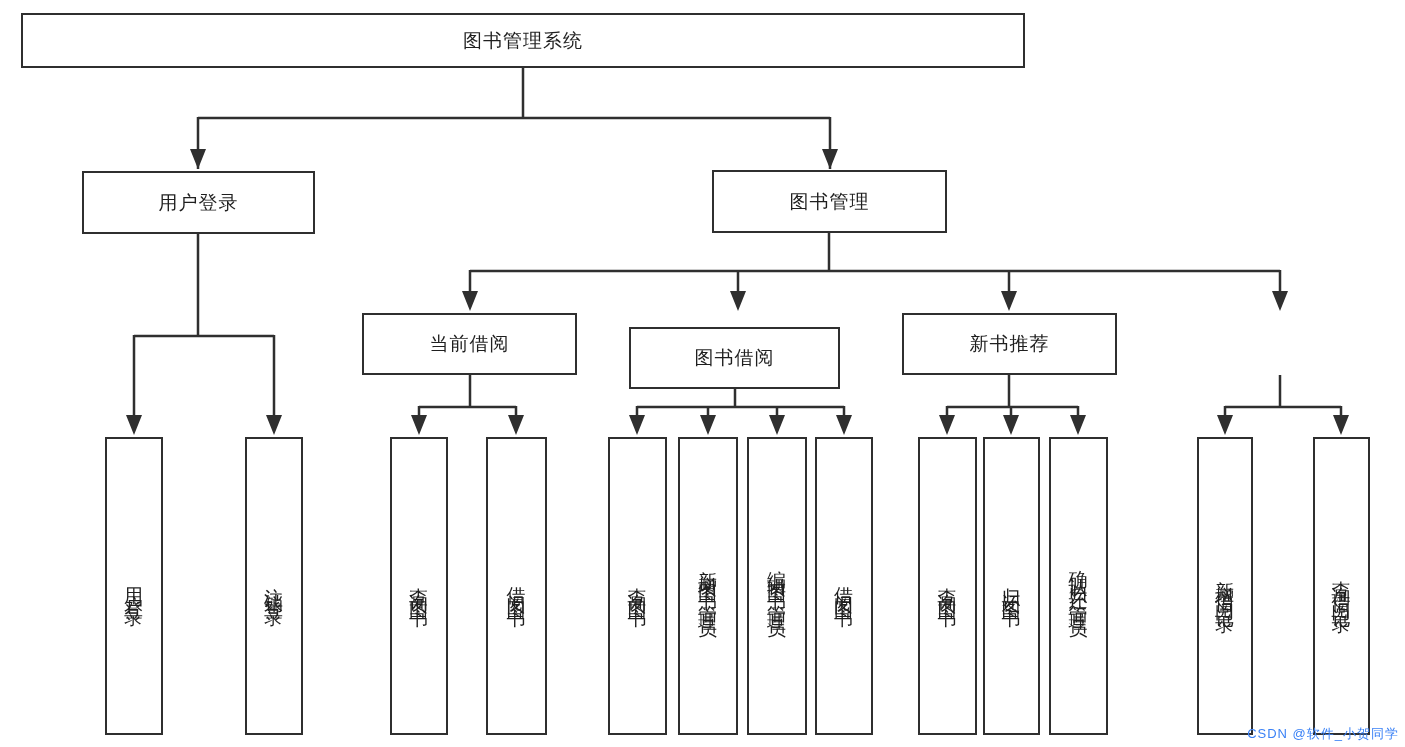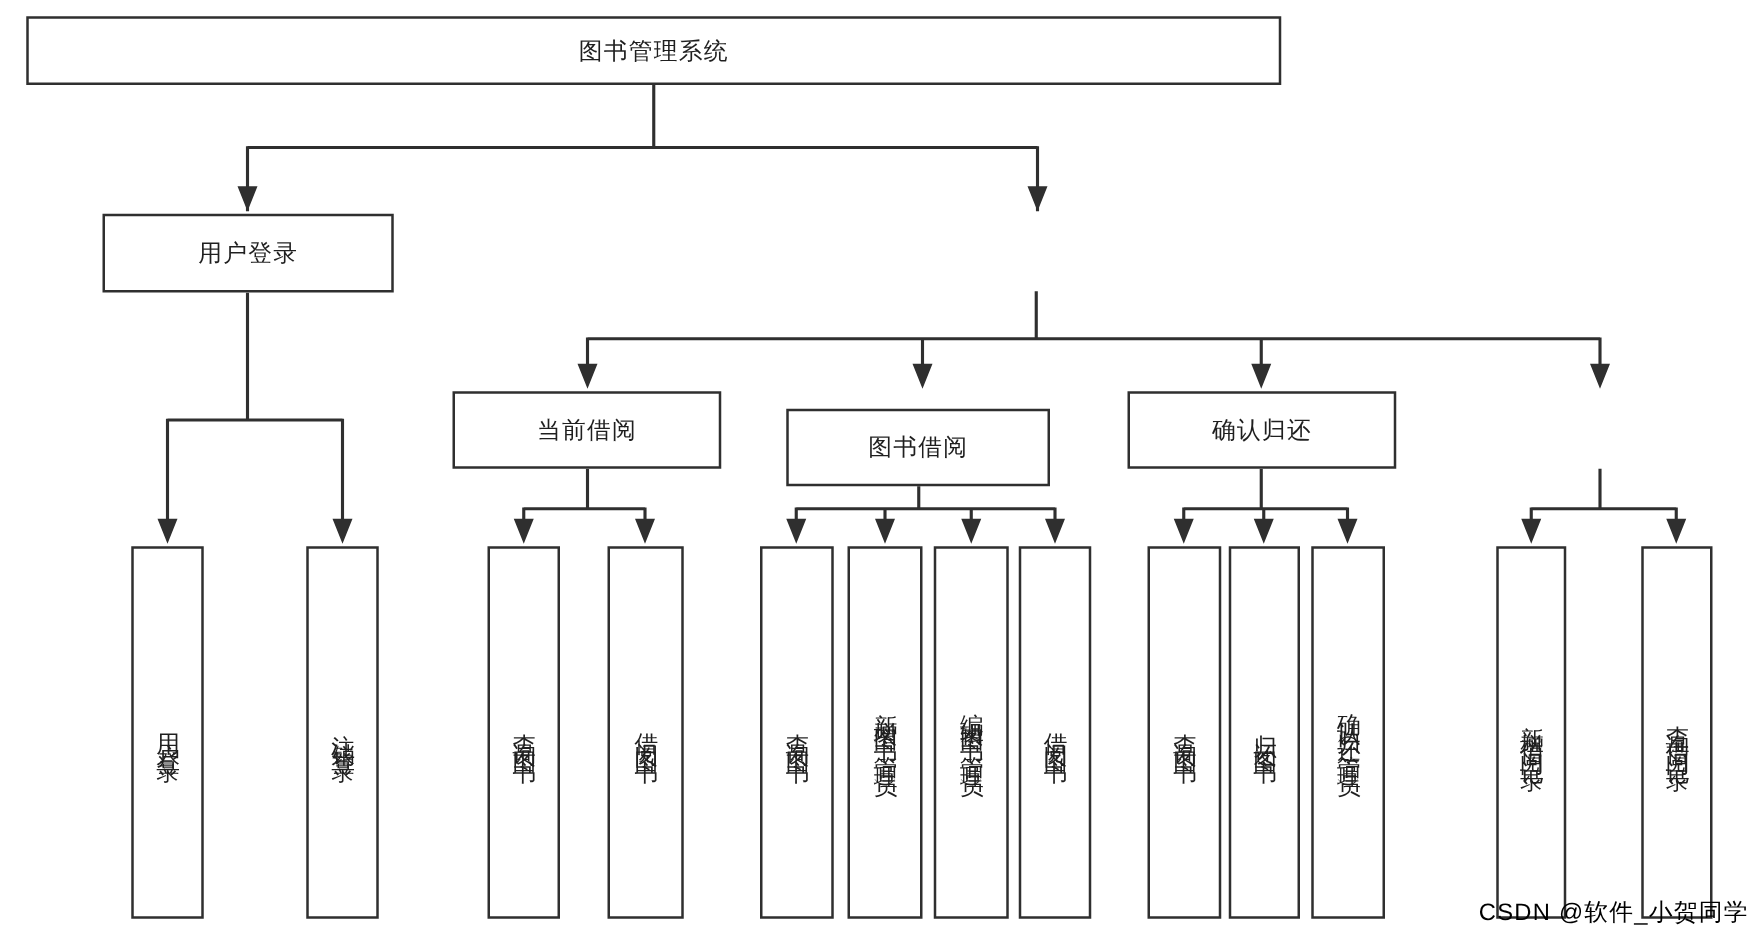--- a/index.html
+++ b/index.html
@@ -36,22 +36,22 @@
     text-orientation: mixed;
     font-size: 19px;
     line-height: 1;
     letter-spacing: 7px;
     color: #1f1f1f;
   }
   .watermark {
     position: absolute;
     right: 6px;
     bottom: 4px;
-    font-size: 19px;
-    color: #000000;
+    font-size: 13px;
+    color: #3b82f6;
     letter-spacing: 1px;
     white-space: nowrap;
   }
 </style>
 </head>
 <body>
 
 <div class="stage">
 
   <svg class="connectors" viewBox="0 0 1405 747" aria-hidden="true">
@@ -73,29 +73,32 @@
       M1217,415 h16 l-8,20 z M1333,415 h16 l-8,20 z"></path>
   </svg>
 
   <div class="node" style="left:21px;top:13px;width:1004px;height:55px">
     <span class="hlabel">图书管理系统</span>
   </div>
 
   <div class="node" style="left:82px;top:171px;width:233px;height:63px">
     <span class="hlabel">用户登录</span>
   </div>
+  <div class="node" style="left:712px;top:170px;width:235px;height:63px">
+    <span class="hlabel">图书管理</span>
+  </div>
 
   <div class="node" style="left:362px;top:313px;width:215px;height:62px">
     <span class="hlabel">当前借阅</span>
   </div>
   <div class="node" style="left:629px;top:327px;width:211px;height:62px">
     <span class="hlabel">图书借阅</span>
   </div>
   <div class="node" style="left:902px;top:313px;width:215px;height:62px">
-    <span class="hlabel">确认归还</span>
+    <span class="hlabel">新书推荐</span>
   </div>
 
   <div class="node" style="left:105px;top:437px;width:58px;height:298px">
     <span class="vlabel">用户登录</span>
   </div>
   <div class="node" style="left:245px;top:437px;width:58px;height:298px">
     <span class="vlabel">注销登录</span>
   </div>
 
   <div class="node" style="left:390px;top:437px;width:58px;height:298px">

